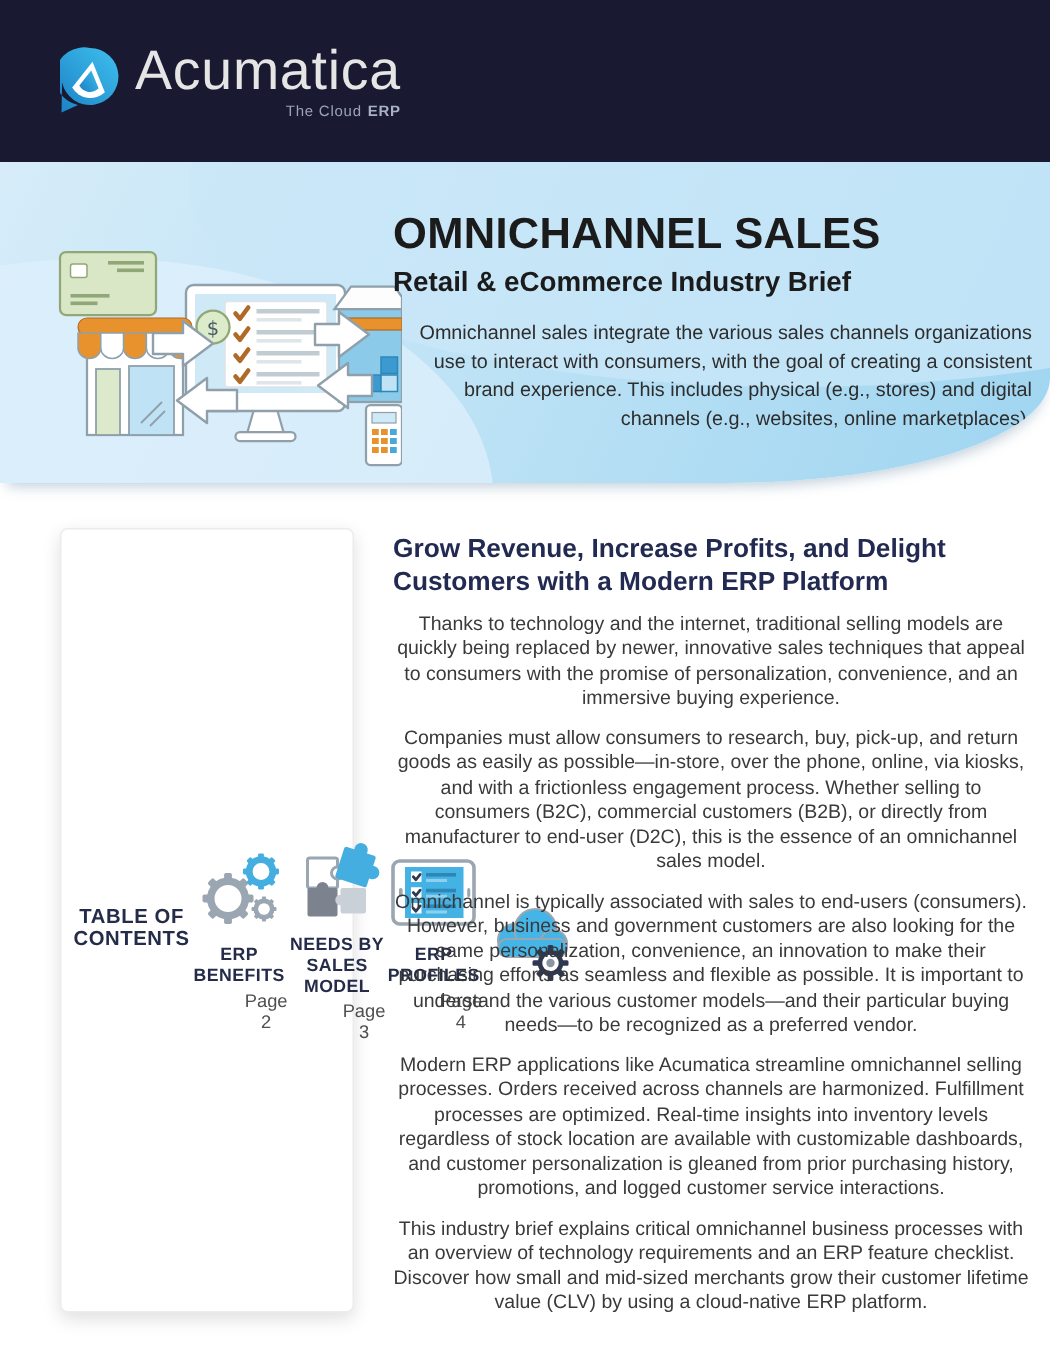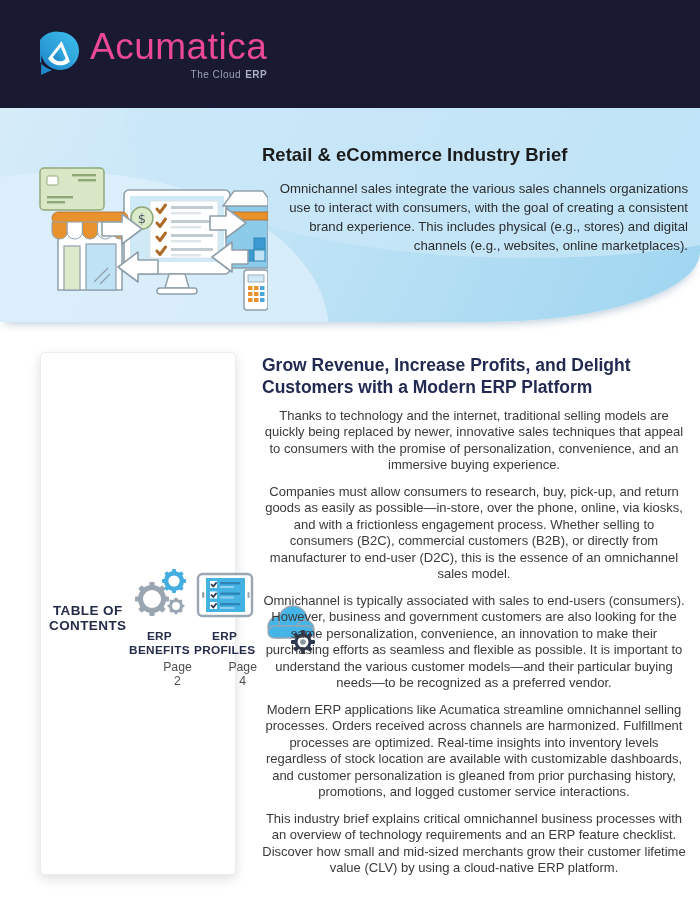--- a/index.html
+++ b/index.html
@@ -12,21 +12,21 @@
 
   
   .topbar {
     height:108px; background:#191931;
     display:flex; align-items:center; padding-left:40px;
   }
   .logo { display:flex; align-items:flex-start; gap:10px; }
   .logo-mark { width:40px; height:46px; margin-top:2px; }
   .logo-textcol { display:flex; flex-direction:column; align-items:flex-end; }
   .logo-word {
-    color:#ec4899; font-size:37px; font-weight:400; letter-spacing:0.5px;
+    color:#e5e5e5; font-size:37px; font-weight:400; letter-spacing:0.5px;
     line-height:1.05;
   }
   .logo-tagline { font-size:10px; color:#9aa2b8; margin-top:3px; letter-spacing:0.5px; }
   .logo-tagline b { color:#aab1c4; font-weight:700; margin-left:4px; }
 
   
   .hero {
     position:relative; height:214px;
     background:linear-gradient(115deg,#d6ecf9 0%,#bfe3f6 45%,#9fd5f0 100%);
     border-radius:0 0 215px 0 / 0 0 70px 0;
@@ -197,20 +197,21 @@
 
       <g fill="#ffffff" stroke="#8fa0ab" stroke-width="1.6" stroke-linejoin="round">
         <path d="M64 68 h20 v-8 l20 15 l-20 15 v-8 h-20 Z"></path>
         <path d="M120 106 h-20 v-8 l-20 15 l20 15 v-8 h20 Z"></path>
         <path d="M172 62 h16 v-8 l20 15 l-20 15 v-8 h-16 Z"></path>
         <path d="M210 96 h-16 v-8 l-20 15 l20 15 v-8 h16 Z"></path>
       </g>
     </svg>
 
     <div class="hero-copy">
+      <div class="hero-title">OMNICHANNEL SALES</div>
       <div class="hero-subtitle">Retail &amp; eCommerce Industry Brief</div>
       <div class="hero-desc">Omnichannel sales integrate the various sales channels organizations use to interact with consumers, with the goal of creating a consistent brand experience. This includes physical (e.g., stores) and digital channels (e.g., websites, online marketplaces).</div>
     </div>
   </div>
 
   <div class="main">
 
     <div class="toc-card">
       <div class="toc-heading">TABLE OF CONTENTS</div>
 
@@ -255,20 +256,39 @@
                 <rect x="-2.6" y="-16" width="5.2" height="7" rx="1.2" transform="rotate(315)"></rect>
               </g>
               <circle r="10.5" fill="#ffffff" stroke="#9aa6b2" stroke-width="6"></circle>
             </g>
           </svg>
         </div>
         <div class="toc-label">ERP BENEFITS</div>
         <div class="toc-page">Page 2</div>
       </div>
 
+      <div class="toc-item">
+        <div class="toc-icon">
+          <svg width="62" height="54" viewBox="0 0 62 54">
+            <rect x="11" y="11" width="20" height="20" rx="1.5" fill="#ffffff" stroke="#9aa6b2" stroke-width="2"></rect>
+            <circle cx="31" cy="21" r="4" fill="#ffffff" stroke="#9aa6b2" stroke-width="2"></circle>
+            <rect x="11" y="31" width="20" height="19" rx="1.5" fill="#7d838e"></rect>
+            <circle cx="21" cy="31" r="4" fill="#7d838e"></circle>
+            <rect x="33" y="31" width="17" height="17" rx="1.5" fill="#c9d0d8"></rect>
+            <circle cx="33" cy="39" r="3.5" fill="#c9d0d8"></circle>
+            <g transform="translate(43,17) rotate(18)">
+              <rect x="-11" y="-11" width="22" height="22" rx="1.5" fill="#45aee0"></rect>
+              <circle cx="0" cy="-12" r="4.5" fill="#45aee0"></circle>
+              <circle cx="12" cy="0" r="4.5" fill="#45aee0"></circle>
+            </g>
+          </svg>
+        </div>
+        <div class="toc-label">NEEDS BY SALES MODEL</div>
+        <div class="toc-page">Page 3</div>
+      </div>
 
       <div class="toc-item">
         <div class="toc-icon">
           <svg width="64" height="50" viewBox="0 0 64 50">
             <rect x="5" y="4" width="54" height="42" rx="4.5" fill="#ffffff" stroke="#9aa6b2" stroke-width="2.4"></rect>
             <rect x="13" y="8" width="39" height="34" fill="#45b2e4"></rect>
             <rect x="9" y="22" width="2.4" height="6" rx="1.2" fill="#9aa6b2"></rect>
             <rect x="54.5" y="22" width="2" height="6" rx="1" fill="#9aa6b2"></rect>
             <g>
               <rect x="17" y="11" width="7" height="7" fill="#ffffff"></rect>

